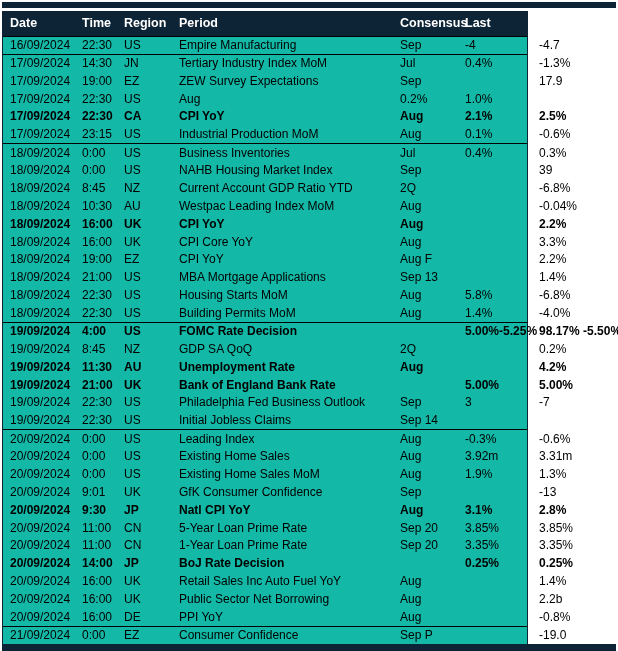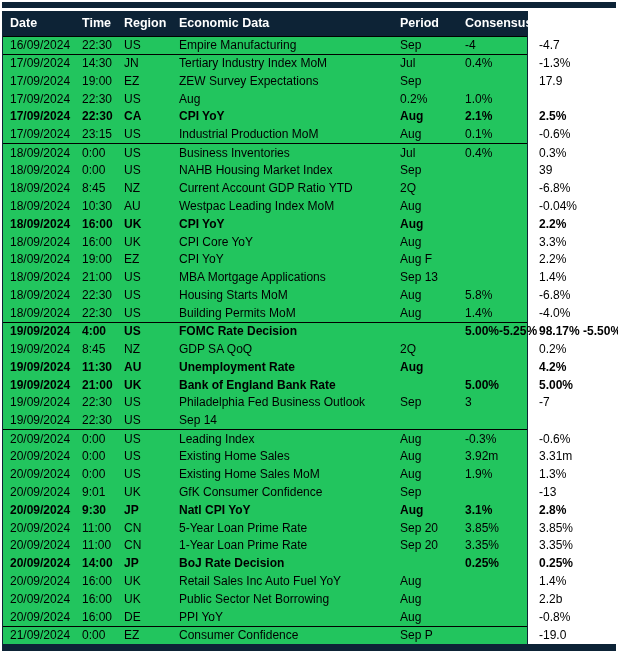--- a/index.html
+++ b/index.html
@@ -49,21 +49,21 @@
   }
   .row {
     box-sizing: border-box;
     height: 17.88px;
     display: grid;
     grid-template-columns: 72px 42px 55px 221px 65px 74px 1fr;
     align-items: center;
     padding-left: 7px;
     font-size: 12px;
     color: #000000;
-    background: #22c55e;
+    background: #14b8a6;
   }
   .row.bold { font-weight: bold; }
   .row.group-start { border-top: 1px solid #000000; }
   .cell {
     white-space: nowrap;
     overflow: visible;
     line-height: 1;
   }
   .bottom-bar {
     position: absolute;
@@ -78,21 +78,20 @@
 <body>
 
 <div class="page">
   <div class="top-bar"></div>
 
   <div class="calendar-table">
     <div class="header-row">
       <div class="cell">Date</div>
       <div class="cell">Time</div>
       <div class="cell">Region</div>
-      <div class="cell">Economic Data</div>
       <div class="cell">Period</div>
       <div class="cell">Consensus</div>
       <div class="cell">Last</div>
     </div>
     <div class="body-rows">
         <div class="row group-start">
     <div class="cell">16/09/2024</div>
     <div class="cell">22:30</div>
     <div class="cell">US</div>
     <div class="cell">Empire Manufacturing</div>
@@ -276,20 +275,21 @@
     <div class="cell">US</div>
     <div class="cell">Philadelphia Fed Business Outlook</div>
     <div class="cell">Sep</div>
     <div class="cell">3</div>
     <div class="cell">-7</div>
   </div>
         <div class="row">
     <div class="cell">19/09/2024</div>
     <div class="cell">22:30</div>
     <div class="cell">US</div>
+    <div class="cell">Initial Jobless Claims</div>
     <div class="cell">Sep 14</div>
     <div class="cell"></div>
     <div class="cell"></div>
   </div>
         <div class="row group-start">
     <div class="cell">20/09/2024</div>
     <div class="cell">0:00</div>
     <div class="cell">US</div>
     <div class="cell">Leading Index</div>
     <div class="cell">Aug</div>

